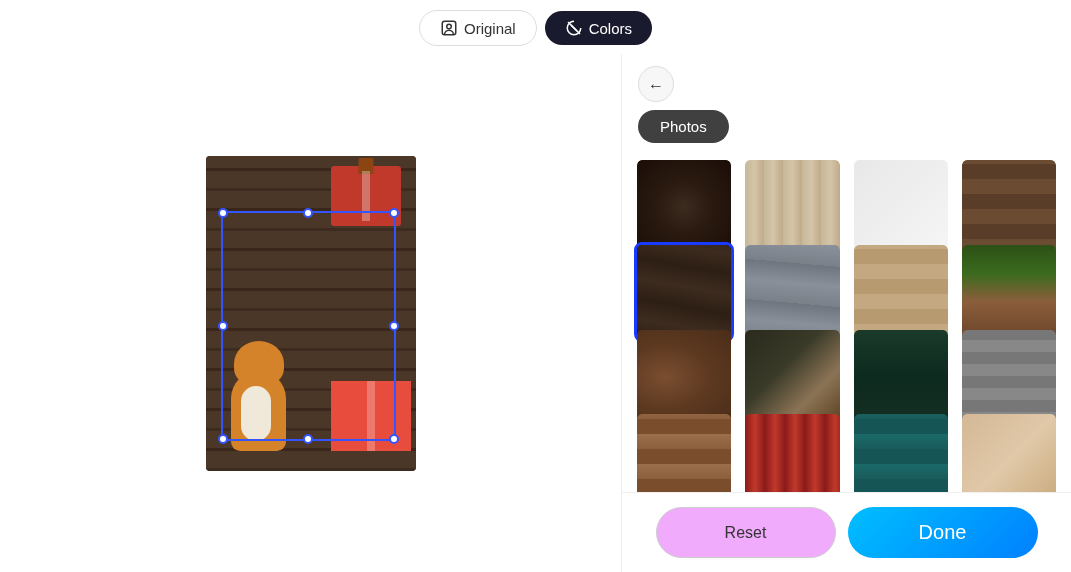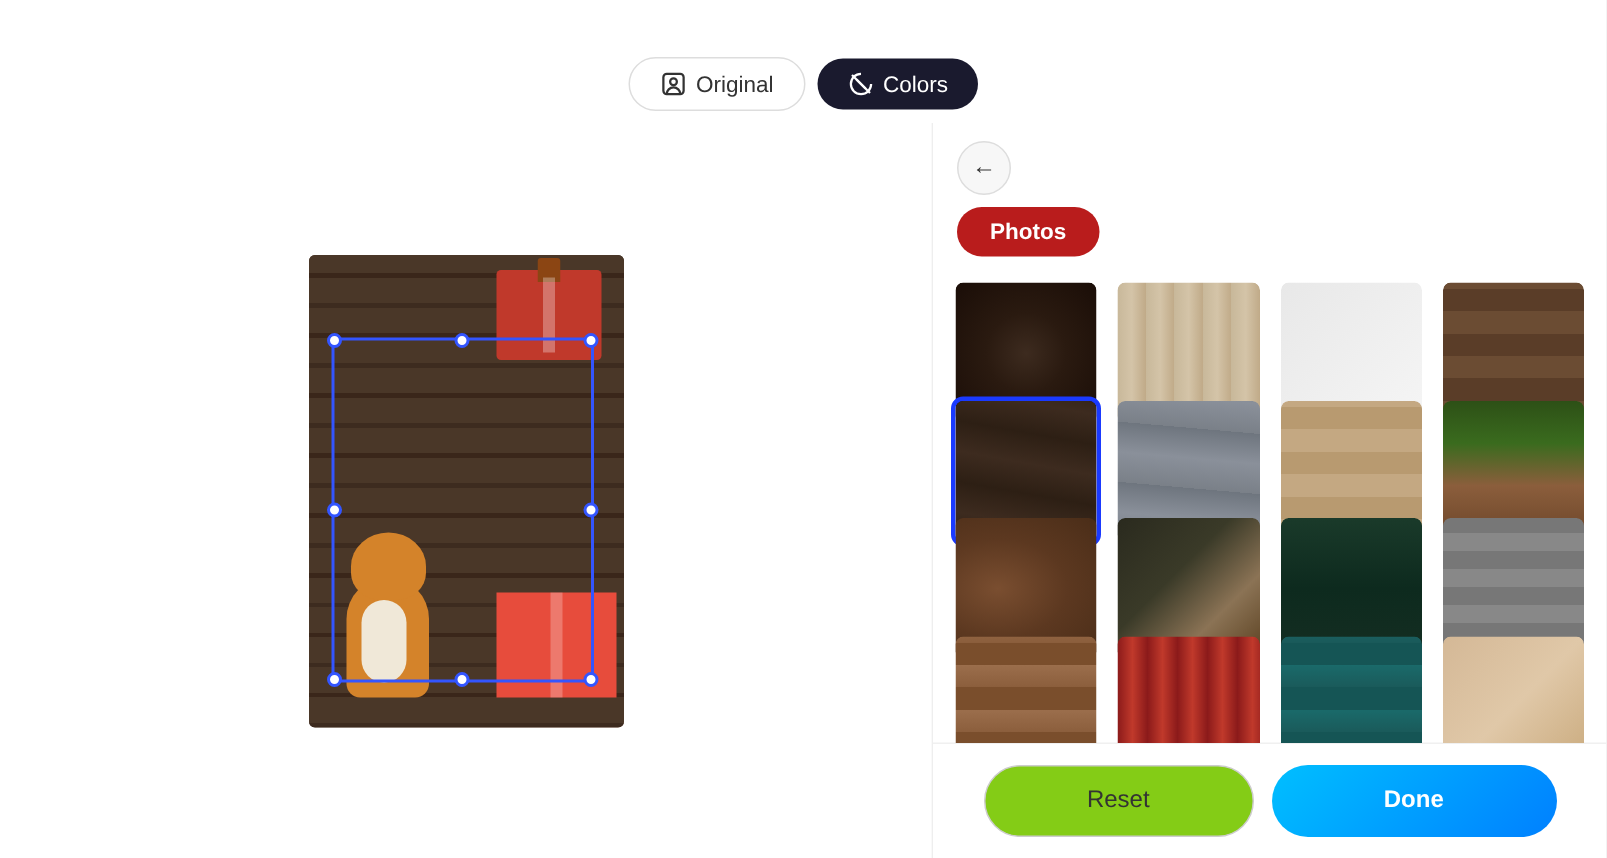--- a/index.html
+++ b/index.html
@@ -26,21 +26,20 @@
     .toggle-btn {
       display: flex;
       align-items: center;
       gap: 6px;
       padding: 8px 20px;
       border-radius: 50px;
       border: none;
       cursor: pointer;
       font-size: 15px;
       font-weight: 500;
-      margin-top: 28px;
     }
 
     .toggle-btn.original {
       background: #fff;
       color: #333;
       border: 1.5px solid #ddd;
     }
 
     .toggle-btn.removed {
       background: #1a1a2e;
@@ -265,23 +264,22 @@
     .tab-btn {
       padding: 8px 22px;
       border-radius: 50px;
       border: none;
       cursor: pointer;
       font-size: 15px;
       font-weight: 500;
     }
 
     .tab-btn.active {
-      background: #b91c1c;
+      background: #404040;
       color: #fff;
-      font-weight: bold;
     }
 
     .tab-btn.inactive {
       background: transparent;
       color: #555;
       border: 1.5px solid #ddd;
     }
 
     
     .photo-grid {
@@ -340,36 +338,36 @@
       justify-content: center;
       border-top: 1px solid #f0f0f0;
     }
 
     .reset-btn {
       flex: 1;
       max-width: 180px;
       padding: 14px;
       border-radius: 50px;
       border: 1.5px solid #ccc;
-      background: #84cc16;
+      background: #f0abfc;
       font-size: 16px;
       font-weight: 500;
       cursor: pointer;
       color: #333;
     }
 
     .done-btn {
       flex: 1;
       max-width: 190px;
       padding: 14px;
       border-radius: 50px;
       border: none;
       background: linear-gradient(135deg, #00bfff, #0080ff);
-      font-size: 16px;
-      font-weight: 700;
+      font-size: 20px;
+      font-weight: 400;
       cursor: pointer;
       color: #fff;
     }
   </style>
 </head>
 <body>
 
 <div class="top-bar">
   <button class="toggle-btn original">
     <svg class="btn-icon" viewBox="0 0 24 24" fill="none" stroke="currentColor" stroke-width="2">

